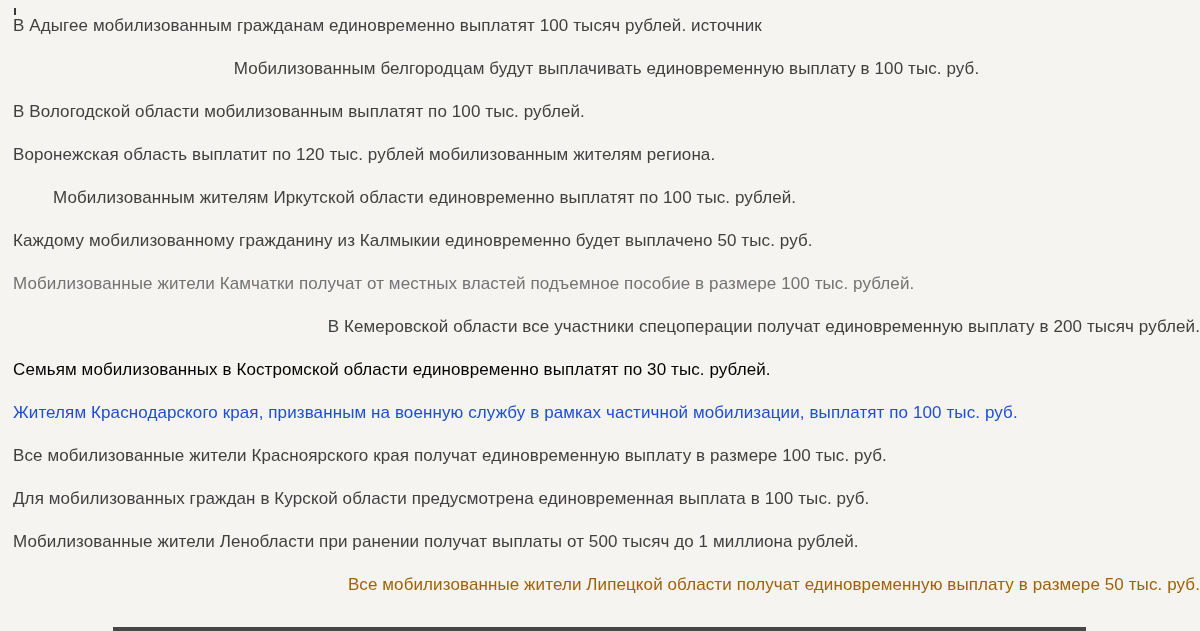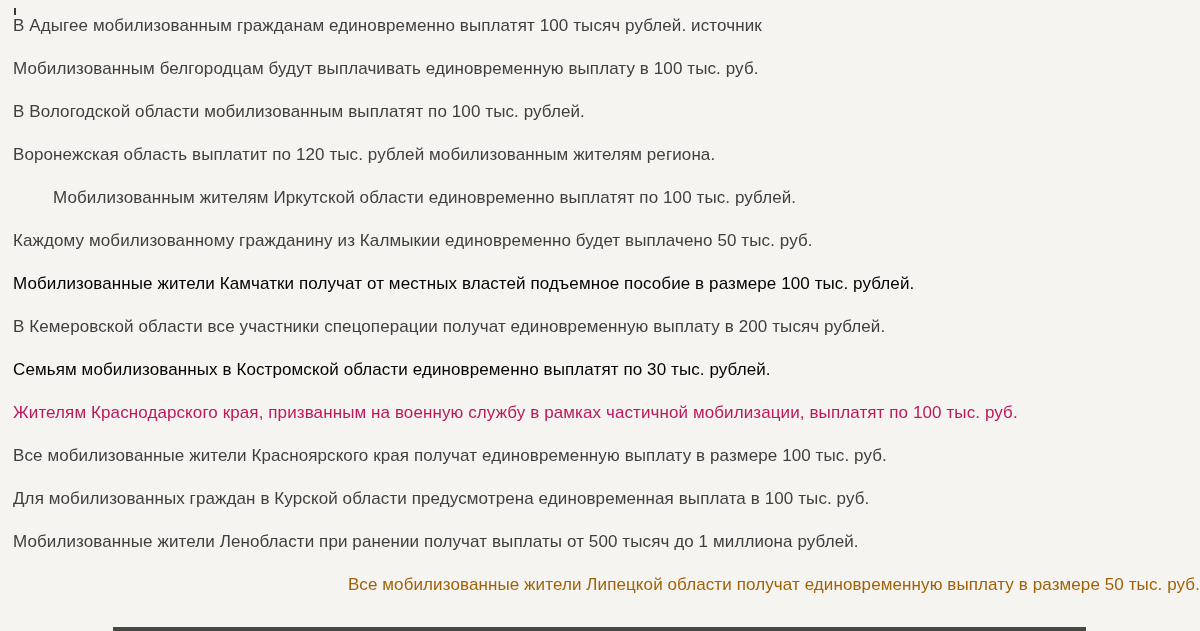--- a/index.html
+++ b/index.html
@@ -46,28 +46,28 @@
     width: 973px;
     height: 4px;
   }
 </style>
 </head>
 <body style="background: rgb(245, 244, 241);">
 
 <div class="text-area">
   <div class="text-cursor"></div>
   <p class="text-line" style="color: rgb(63, 63, 63);">В Адыгее мобилизованным гражданам единовременно выплатят 100 тысяч рублей. источник</p>
-  <p class="text-line" style="color: rgb(63, 63, 63);">Мобилизованным белгородцам будут выплачивать единовременную выплату в 100 тыс. руб.</p>
+  <p class="text-line" style="color: rgb(63, 63, 63); text-align: center;">Мобилизованным белгородцам будут выплачивать единовременную выплату в 100 тыс. руб.</p>
   <p class="text-line" style="color: rgb(63, 63, 63);">В Вологодской области мобилизованным выплатят по 100 тыс. рублей.</p>
   <p class="text-line" style="color: rgb(63, 63, 63);">Воронежская область выплатит по 120 тыс. рублей мобилизованным жителям региона.</p>
   <p class="text-line" style="color: rgb(63, 63, 63); margin-left: 40px;">Мобилизованным жителям Иркутской области единовременно выплатят по 100 тыс. рублей.</p>
   <p class="text-line" style="color: rgb(63, 63, 63);">Каждому мобилизованному гражданину из Калмыкии единовременно будет выплачено 50 тыс. руб.</p>
-  <p class="text-line" style="color: #000000;">Мобилизованные жители Камчатки получат от местных властей подъемное пособие в размере 100 тыс. рублей.</p>
-  <p class="text-line" style="color: rgb(63, 63, 63);">В Кемеровской области все участники спецоперации получат единовременную выплату в 200 тысяч рублей.</p>
+  <p class="text-line" style="color: #737373;">Мобилизованные жители Камчатки получат от местных властей подъемное пособие в размере 100 тыс. рублей.</p>
+  <p class="text-line" style="color: rgb(63, 63, 63); text-align: right;">В Кемеровской области все участники спецоперации получат единовременную выплату в 200 тысяч рублей.</p>
   <p class="text-line" style="color: #000000;">Семьям мобилизованных в Костромской области единовременно выплатят по 30 тыс. рублей.</p>
-  <p class="text-line" style="color: #be185d;">Жителям Краснодарского края, призванным на военную службу в рамках частичной мобилизации, выплатят по 100 тыс. руб.</p>
+  <p class="text-line" style="color: #1d4ed8;">Жителям Краснодарского края, призванным на военную службу в рамках частичной мобилизации, выплатят по 100 тыс. руб.</p>
   <p class="text-line" style="color: rgb(63, 63, 63);">Все мобилизованные жители Красноярского края получат единовременную выплату в размере 100 тыс. руб.</p>
   <p class="text-line" style="color: rgb(63, 63, 63);">Для мобилизованных граждан в Курской области предусмотрена единовременная выплата в 100 тыс. руб.</p>
   <p class="text-line" style="color: rgb(63, 63, 63);">Мобилизованные жители Ленобласти при ранении получат выплаты от 500 тысяч до 1 миллиона рублей.</p>
   <p class="text-line" style="color: #a16207; text-align: right;">Все мобилизованные жители Липецкой области получат единовременную выплату в размере 50 тыс. руб.</p>
 </div>
 
 <div class="bottom-dark-bar" style="background: rgb(71, 71, 71);"></div>
 
 </body></html>

